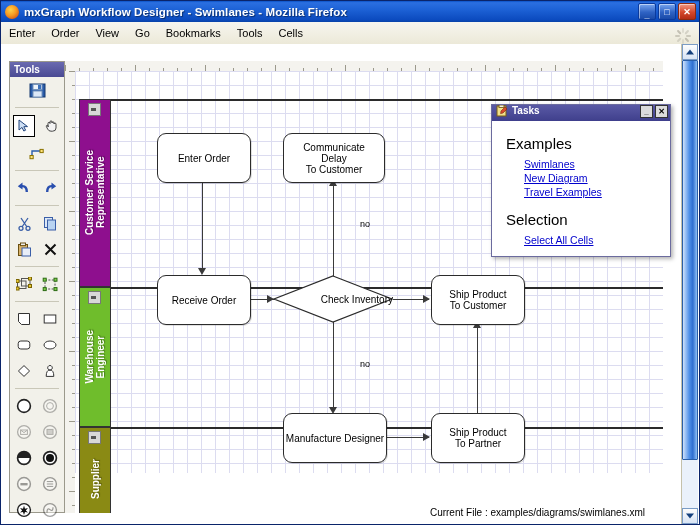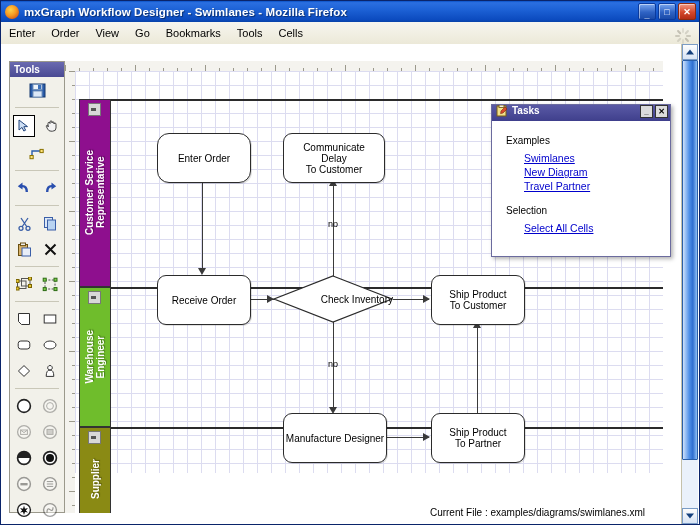--- a/index.html
+++ b/index.html
@@ -89,35 +89,35 @@
   .diamond .dlabel{position:absolute;left:0;top:50%;width:100%;transform:translateY(-50%);
     text-align:right;font-size:10px;color:#000;}
 
   .edge{position:absolute;background:#3a3a3a;}
   .edge.h{height:1px;}
   .edge.v{width:1px;}
   .arrow{position:absolute;width:0;height:0;}
   .arrow.down{border-left:4px solid transparent;border-right:4px solid transparent;border-top:7px solid #3a3a3a;}
   .arrow.up{border-left:4px solid transparent;border-right:4px solid transparent;border-bottom:7px solid #3a3a3a;}
   .arrow.right{border-top:4px solid transparent;border-bottom:4px solid transparent;border-left:7px solid #3a3a3a;}
-  .elabel{position:absolute;font-size:9px;color:#000;background:transparent;}
+  .elabel{position:absolute;font-size:9px;color:#000;background:transparent;margin-left:32px;}
 
   
   #tasks{position:absolute;left:490px;top:60px;width:180px;height:153px;
     background:#fff;border:1px solid #6b6b9e;box-sizing:border-box;box-shadow:2px 2px 4px rgba(0,0,0,.3);}
   #tasks-title{height:16px;background:linear-gradient(to bottom,#5a5aa5,#3f3f8c);
     display:flex;align-items:flex-start;padding:0 2px;}
   #tasks-ico{width:12px;height:12px;margin:0 4px 0 2px;position:relative;flex:0 0 auto;}
   #tasks-label{color:#fff;font-size:10px;font-weight:bold;flex:1;}
   .twbtn{width:11px;height:11px;background:#dcdcdc;border:1px solid #333;margin-left:2px;
     position:relative;}
   .twbtn .g{position:absolute;left:50%;top:50%;transform:translate(-50%,-50%);
     font-size:8px;line-height:1;color:#000;font-weight:bold;}
   #tasks-body{padding:14px 0 0 0;height:135px;box-sizing:border-box;background:#fff;}
-  .t-sec{font-size:10px;color:#000;padding:0 0 5px 14px;}
+  .t-sec{font-size:15px;color:#000;padding:0 0 5px 14px;}
   .t-link{display:block;color:#0000cc;text-decoration:underline;font-size:10.5px;
     padding:1px 0 1px 32px;cursor:pointer;}
   .t-gap{height:12px;}
 
   
   #status{position:absolute;left:74px;bottom:6px;width:588px;text-align:right;
     font-size:10px;color:#000;padding-right:18px;box-sizing:border-box;}
 
   
   #vscroll{position:absolute;right:1px;top:43px;width:16px;height:480px;background:#f0efe8;
@@ -521,21 +521,21 @@
 
       <div class="edge h" style="left:310px;top:366px;width:44px;"></div>
       <div class="arrow right" style="left:348px;top:362px;"></div>
 
       <div class="edge v" style="left:402px;top:254px;height:88px;"></div>
       <div class="arrow up" style="left:398px;top:250px;"></div>
 
       <div class="elabel" style="left:253px;top:148px;">no</div>
       <div class="elabel" style="left:253px;top:288px;">no</div>
 
-      <div class="node" style="left:82px;top:62px;width:92px;height:48px;border-radius:12px;">Enter Order</div>
+      <div class="node" style="left:82px;top:62px;width:92px;height:48px;">Enter Order</div>
       <div class="node" style="left:208px;top:62px;width:100px;height:48px;">Communicate
 Delay
 To Customer</div>
       <div class="node" style="left:82px;top:204px;width:92px;height:48px;">Receive Order</div>
 
       <div class="diamond" style="left:198px;top:204px;width:120px;height:48px;">
         <svg class="dshape" viewBox="0 0 120 48" preserveAspectRatio="none">
           <path d="M60 1 L119 24 L60 47 L1 24 Z" fill="#fff" stroke="#2b2b2b" stroke-width="1.2"></path>
         </svg>
         <div class="dlabel">Check Inventory</div>
@@ -562,21 +562,21 @@
             <span class="g">_</span>
           </div>
         <div class="twbtn">
             <span class="g">✕</span>
           </div>
       </div>
       <div id="tasks-body">
         <div class="t-sec">Examples</div>
         <a class="t-link">Swimlanes</a>
         <a class="t-link">New Diagram</a>
-        <a class="t-link">Travel Partner</a>
+        <a class="t-link">Travel Examples</a>
         <div class="t-gap"></div>
         <div class="t-sec">Selection</div>
         <a class="t-link">Select All Cells</a>
       </div>
     </div>
 
     <div id="status">Current File : examples/diagrams/swimlanes.xml</div>
   </div>
 
   <div id="vscroll">

